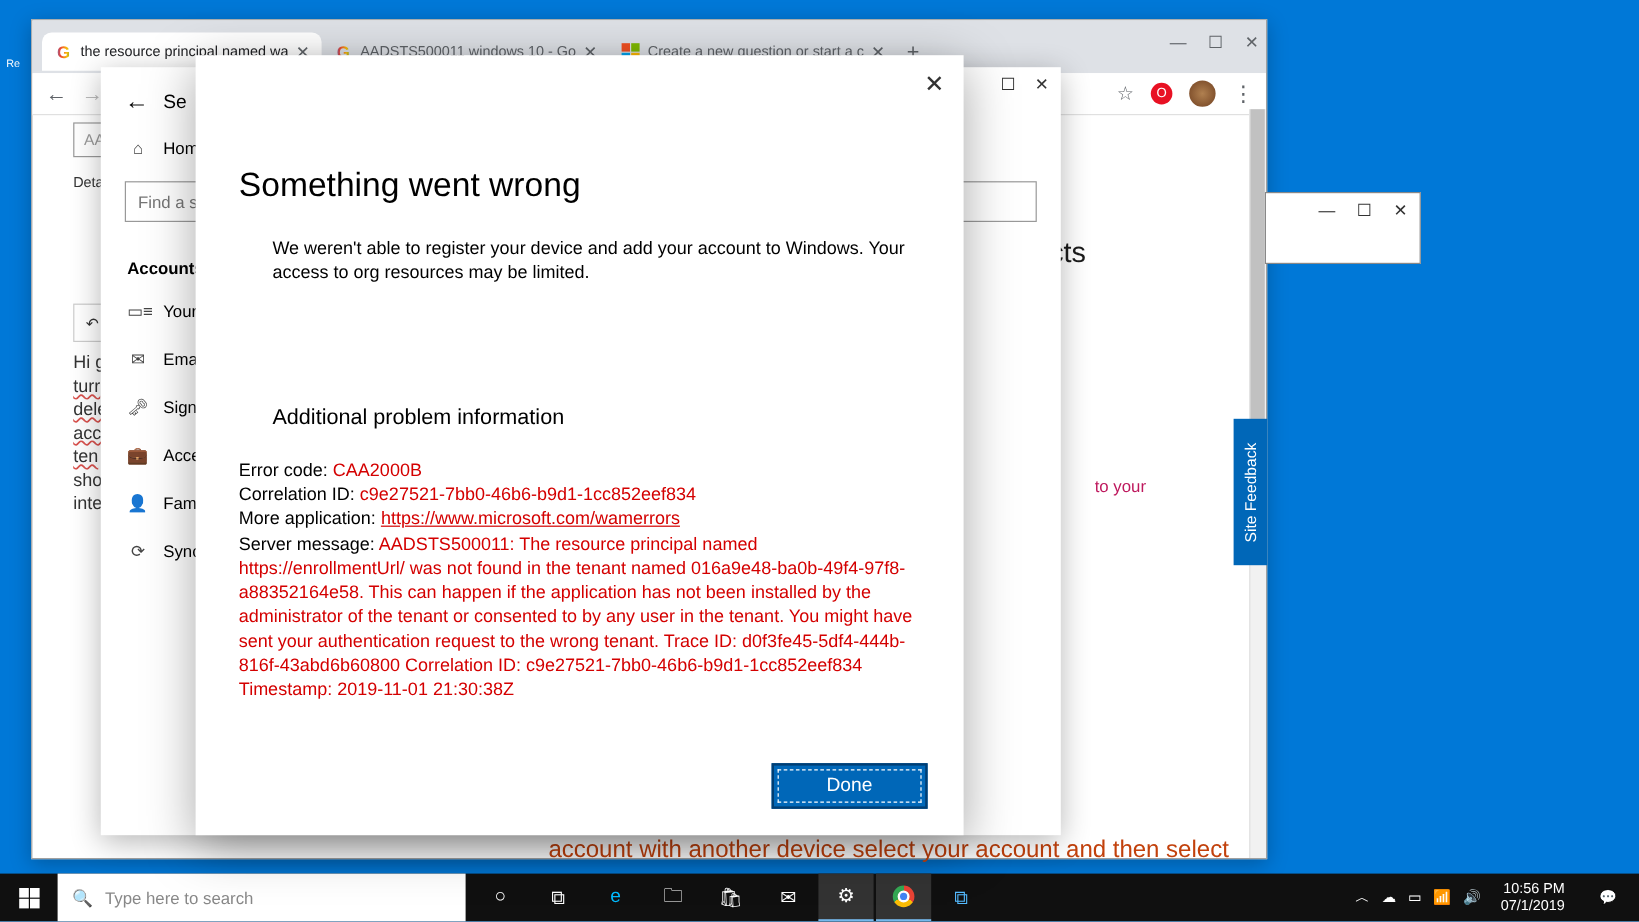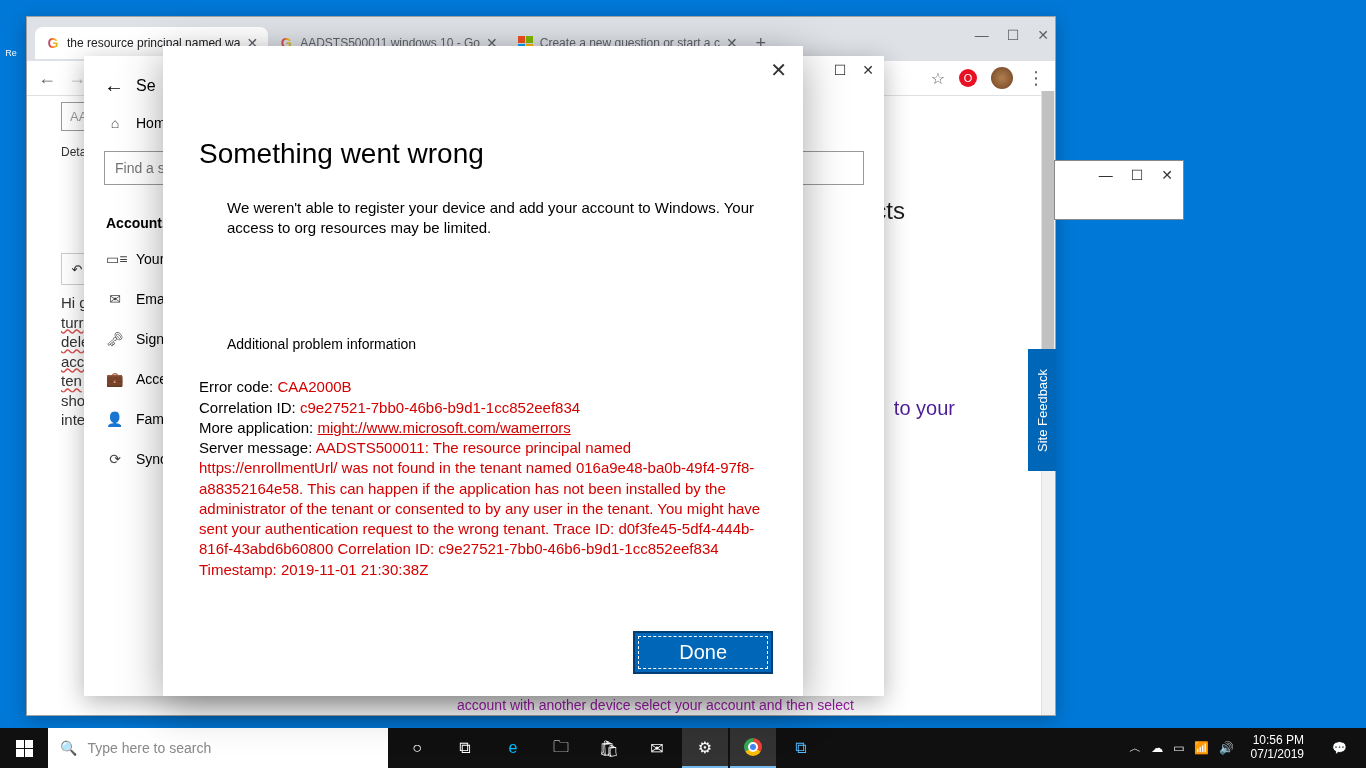--- a/index.html
+++ b/index.html
@@ -29,22 +29,22 @@
   .ext-star { color: #5f6368; font-size: 16px; }
   .ext-red { width: 18px; height: 18px; border-radius: 50%; background: #e81123; color:#fff; font-size:11px; display:flex;align-items:center;justify-content:center;}
   .avatar { width: 22px; height: 22px; border-radius: 50%; background: radial-gradient(circle, #b08050, #704020); }
   .menu-dots { font-size: 18px; color: #5f6368; }
 
   
   .page-under { position: absolute; inset: 0; padding: 85px 14px 0 34px; color: #333; font-size: 13px; }
   .page-under .field-ph { border:1px solid #999; padding:6px 8px; color:#999; width:200px; margin-bottom:14px; }
   .page-under .label-small { font-size:12px; margin-bottom:4px; }
   .page-under .heading-right { position:absolute; right:150px; top:180px; font-size:24px; color:#1b1b1b; }
-  .page-under .body-right { position:absolute; right:100px; top:380px; color:#4c1d95; font-size:20px; }
-  .page-under .body-right2 { position:absolute; left:430px; top:680px; color:#a21caf; font-size:14px; }
+  .page-under .body-right { position:absolute; right:100px; top:380px; color:#be185d; font-size:14px; }
+  .page-under .body-right2 { position:absolute; left:430px; top:680px; color:#c2410c; font-size:20px; }
   .undo { display:inline-flex; width:32px; height:32px; border:1px solid #ccc; align-items:center; justify-content:center; margin-top:90px; }
   .red-squiggle { text-decoration: underline wavy #d9534f; }
   .feedback-tab {
     position:absolute; right:-1px; top:332px; width:28px; height:122px; background:#0067b8; color:#fff;
     writing-mode: vertical-rl; transform: rotate(180deg); display:flex; align-items:center; justify-content:center;
     font-size:13px;
   }
 
   
   .back-window {
@@ -70,31 +70,31 @@
 
   
   .modal {
     position: absolute; left: 163px; top: 46px; width: 640px; height: 650px;
     background: #fff; box-shadow: 0 10px 40px rgba(0,0,0,0.35); z-index: 50;
   }
   .modal-close { position:absolute; right:16px; top:12px; font-size:20px; color:#333; }
   .modal-content { padding: 92px 36px 24px; color:#000; }
   .modal h1 { font-size: 28px; font-weight: 400; margin-bottom: 28px; }
   .modal p { font-size: 15px; line-height: 1.35; margin-left: 28px; }
-  .modal .sub { margin-top: 96px; font-size: 14px; }
+  .modal .sub { margin-top: 96px; font-size: 18px; }
   .modal .kv { margin-top: 24px; font-size: 15px; line-height: 1.35; }
   .modal .kv .row { }
   .modal .kv .lbl { color:#000; }
   .modal .kv .val { color: #d40000; margin-top: 12px; }
   .modal .kv .more-link { color:#d40000; text-decoration: underline; }
   .modal .srv { color:#d40000; display:inline; }
   .modal-footer { position:absolute; right:30px; bottom:22px; }
   .done-btn {
     background:#0067b8; color:#fff; border:2px solid #003e73; outline:1px dashed #fff; outline-offset:-6px;
-    padding: 8px 44px; font-size:20px;
+    padding: 8px 44px; font-size:16px;
   }
 
   
   .scroll-hint { position:absolute; right:0; top:74px; bottom:0; width:14px; background:#f1f1f1; border-left:1px solid #e0e0e0;}
   .scroll-thumb { position:absolute; right:1px; top:0; width:12px; height:300px; background:#c1c1c1; }
 
   
   .left-strip { position:absolute; left:0; top:48px; width:22px; height:480px; }
   .left-strip .lbl { font-size:9px; color:#fff; text-align:center; }
 
@@ -251,21 +251,21 @@
 
 <div class="modal">
   <span class="modal-close">✕</span>
   <div class="modal-content">
     <h1>Something went wrong</h1>
     <p>We weren't able to register your device and add your account to Windows. Your access to org resources may be limited.</p>
     <p class="sub">Additional problem information</p>
     <div class="kv">
       <div class="row"><span class="lbl">Error code: </span><span class="val">CAA2000B</span></div>
       <div class="row"><span class="lbl">Correlation ID: </span><span class="val">c9e27521-7bb0-46b6-b9d1-1cc852eef834</span></div>
-      <div class="row"><span class="lbl">More application: </span><a class="more-link">might://www.microsoft.com/wamerrors</a></div>
+      <div class="row"><span class="lbl">More application: </span><a class="more-link">https://www.microsoft.com/wamerrors</a></div>
       <div class="row"><span class="lbl">Server message: </span><span class="srv">AADSTS500011: The resource principal named https://enrollmentUrl/ was not found in the tenant named 016a9e48-ba0b-49f4-97f8-a88352164e58. This can happen if the application has not been installed by the administrator of the tenant or consented to by any user in the tenant. You might have sent your authentication request to the wrong tenant. Trace ID: d0f3fe45-5df4-444b-816f-43abd6b60800 Correlation ID: c9e27521-7bb0-46b6-b9d1-1cc852eef834 Timestamp: 2019-11-01 21:30:38Z</span></div>
     </div>
   </div>
   <div class="modal-footer">
     <button class="done-btn">Done</button>
   </div>
 </div>
 
 <div class="taskbar">
   <div class="start">

